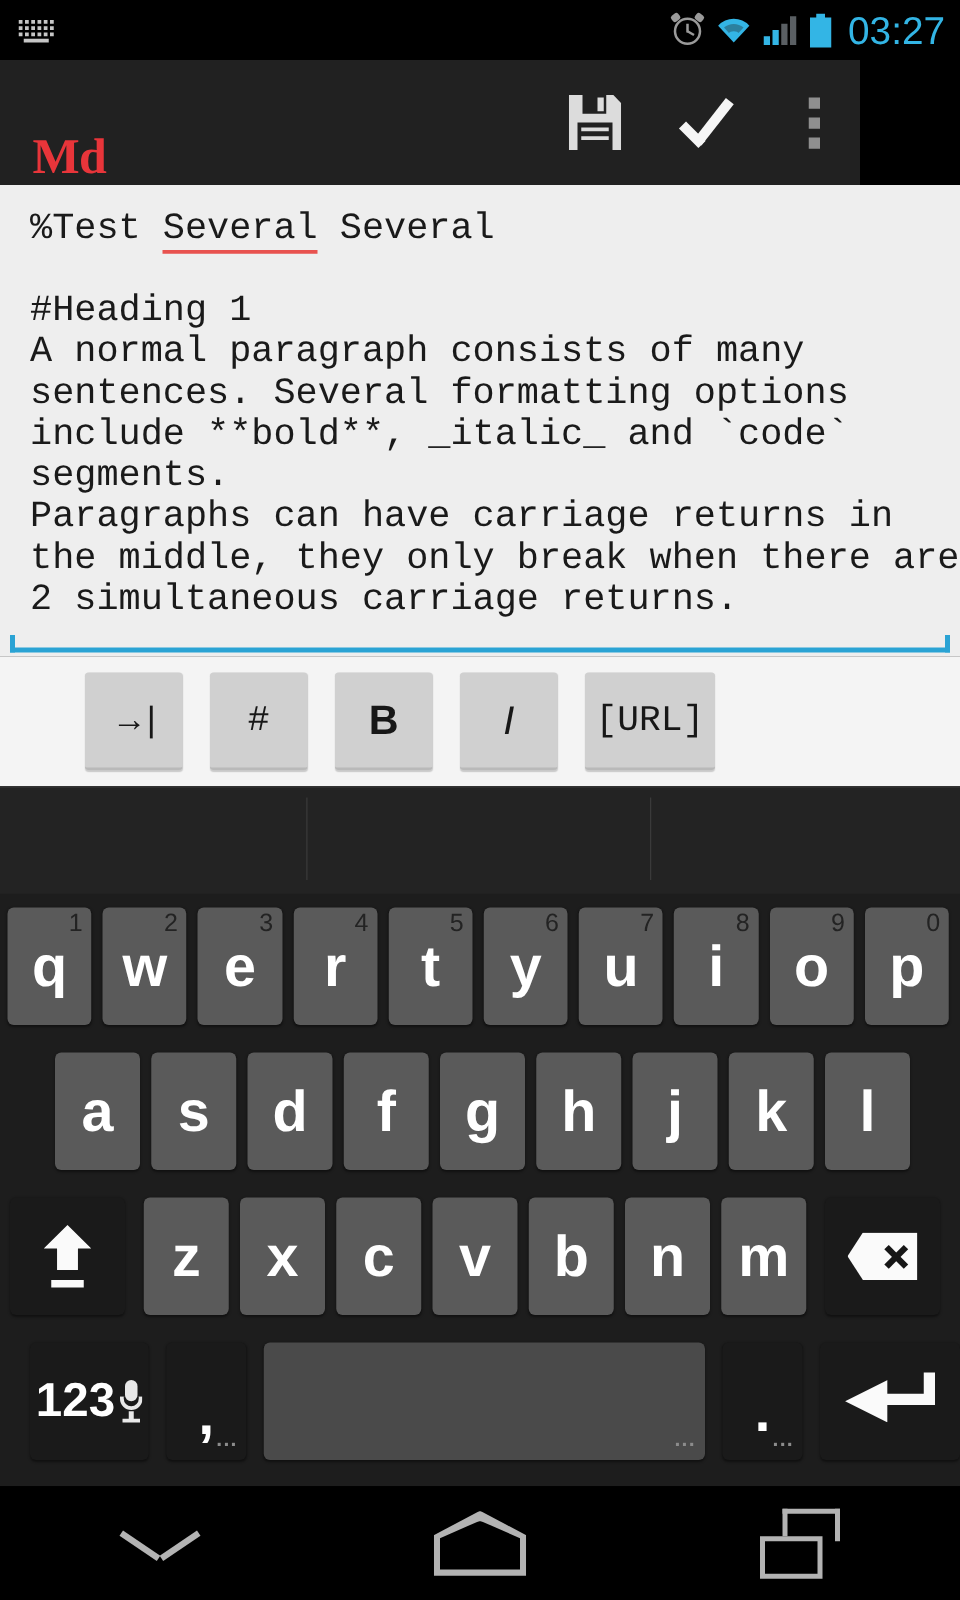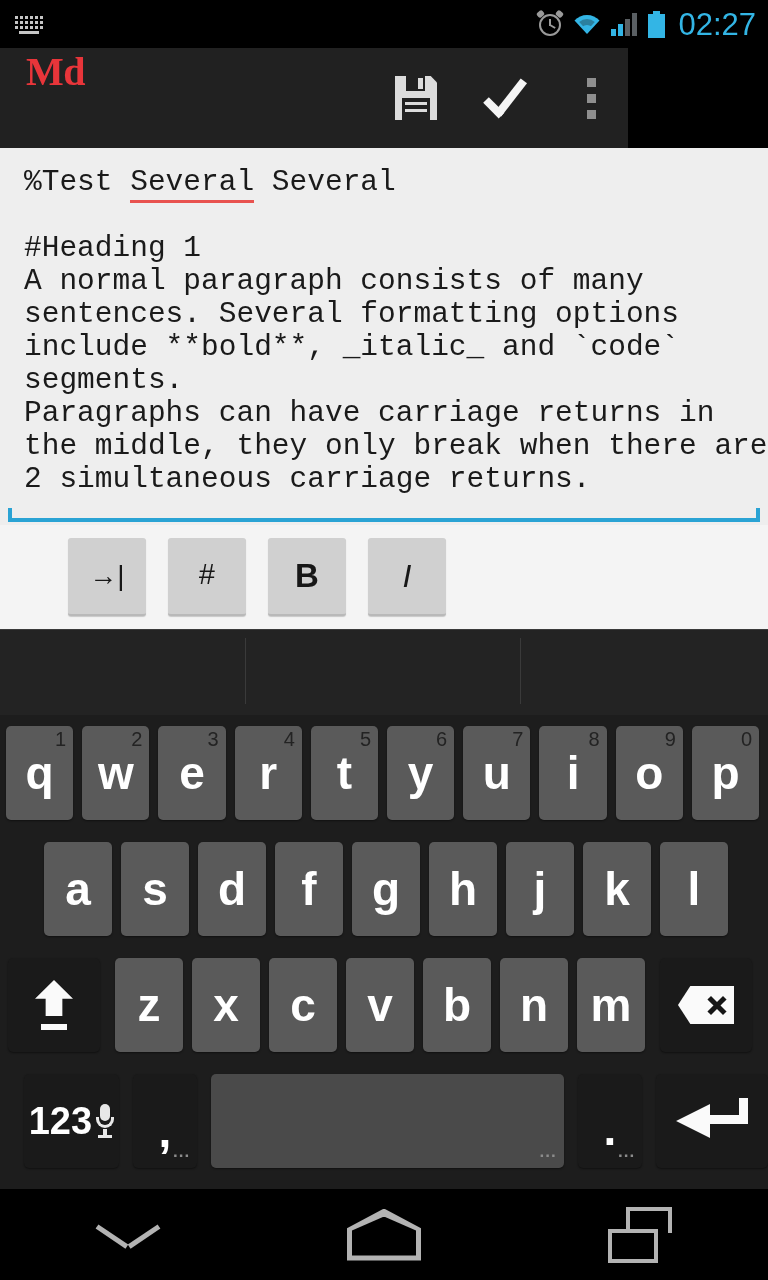--- a/index.html
+++ b/index.html
@@ -57,22 +57,22 @@
   .batt-ico { width: 17px; height: 27px; position: relative; }
   .batt-ico .body {
     position:absolute; bottom:0; left:0; width:17px; height:24px; background:#33b5e5;
   }
   .batt-ico .nub {
     position:absolute; top:0; left:5px; width:7px; height:4px; background:#33b5e5;
   }
 
   
   .actionbar {
-    position: absolute; top: 48px; left: 0; width: 628px; height: 100px;
-    background: #212121; display: flex; align-items: flex-start;
+    position: absolute; top: 48px; left: 0; width: 688px; height: 100px;
+    background: #212121; display: flex; align-items: flex-end;
   }
   .ab-title-wrap { display: flex; align-items: baseline; padding-left: 26px; }
   .ab-logo {
     color: #e8353a; font-family: "Liberation Serif", serif;
     font-weight: bold; font-size: 40px; letter-spacing: -0.5px;
   }
   .ab-filename {
     color: #f2f2f2; font-size: 36px; padding-left: 13px; font-weight: 300;
   }
   .ab-actions { margin-left: auto; display: flex; align-items: center; }
@@ -350,21 +350,21 @@
       <span class="sig-ico">
         <b style="height:7px"></b>
           <b style="height:12px"></b>
         <b class="off" style="height:17px"></b>
           <b class="off" style="height:23px"></b>
       </span>
       <span class="batt-ico">
         <span class="nub"></span>
           <span class="body"></span>
       </span>
-      <span class="sb-clock">02:27</span>
+      <span class="sb-clock">03:27</span>
     </div>
   </div>
 
   <div class="actionbar">
     <div class="ab-title-wrap">
       <span class="ab-logo">Md</span>
     </div>
     <div class="ab-actions">
       <div class="ab-btn">
         <span class="save-ico">
@@ -406,20 +406,21 @@
 the middle, they only break when there are
 2 simultaneous carriage returns.</span></div>
     <div class="focus-line"></div>
   </div>
 
   <div class="mdbar">
     <div class="md-btn w-sq tab">→|</div>
     <div class="md-btn w-sq mono">#</div>
     <div class="md-btn w-sq bold">B</div>
     <div class="md-btn w-sq ital">I</div>
+    <div class="md-btn w-url mono">[URL]</div>
   </div>
 
   <div class="kb">
 
     <div class="kb-suggest">
       <span class="divider" style="left:245px"></span>
       <span class="divider" style="left:520px"></span>
     </div>
 
     <div class="kb-rows">

